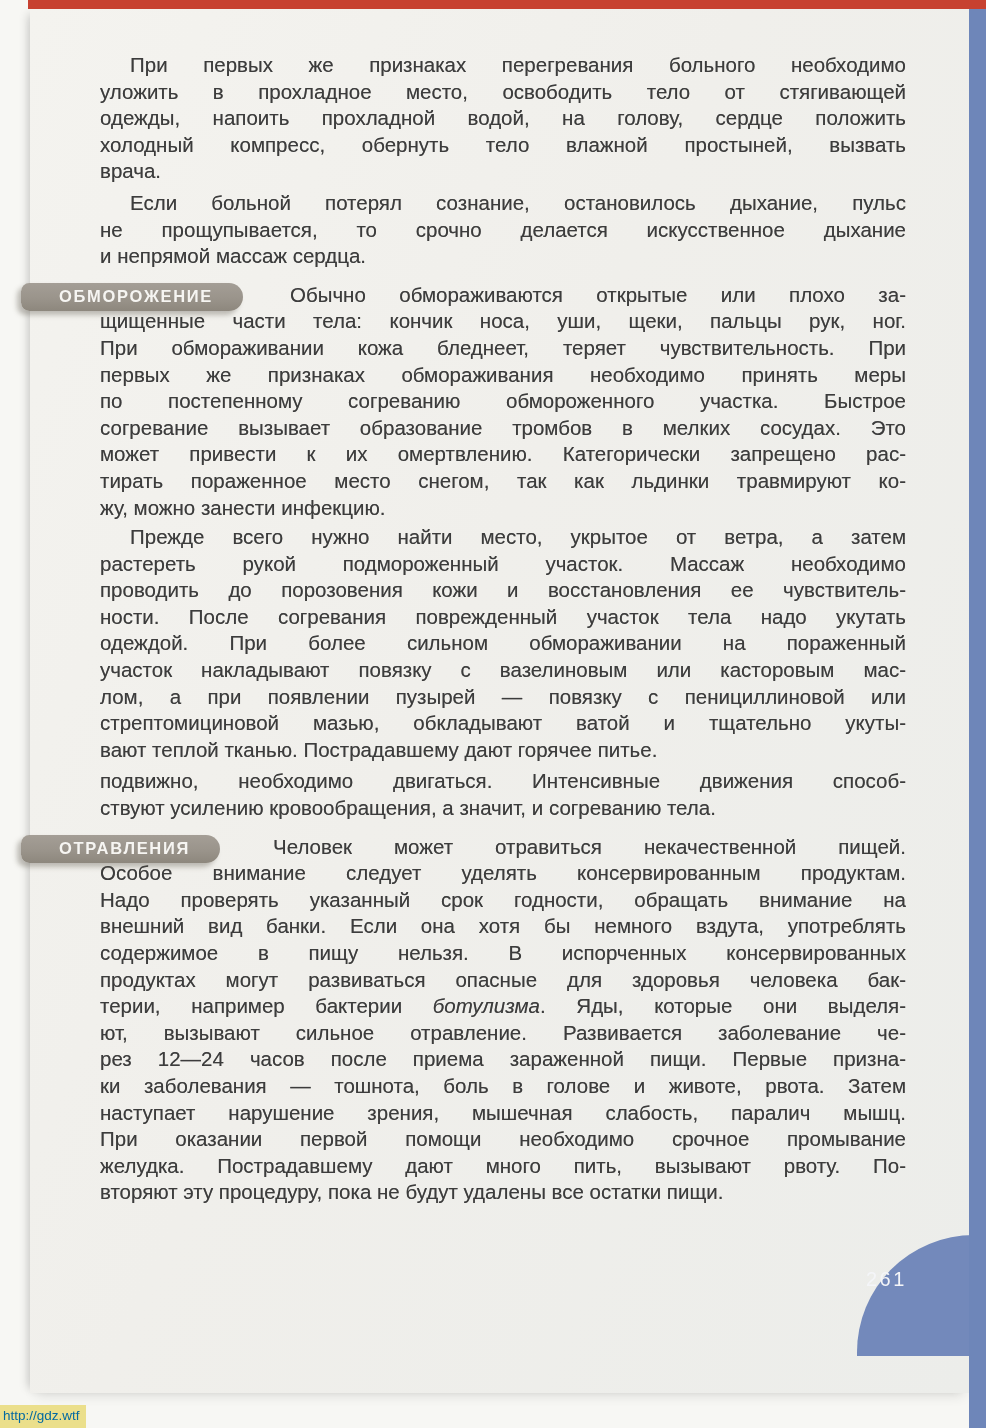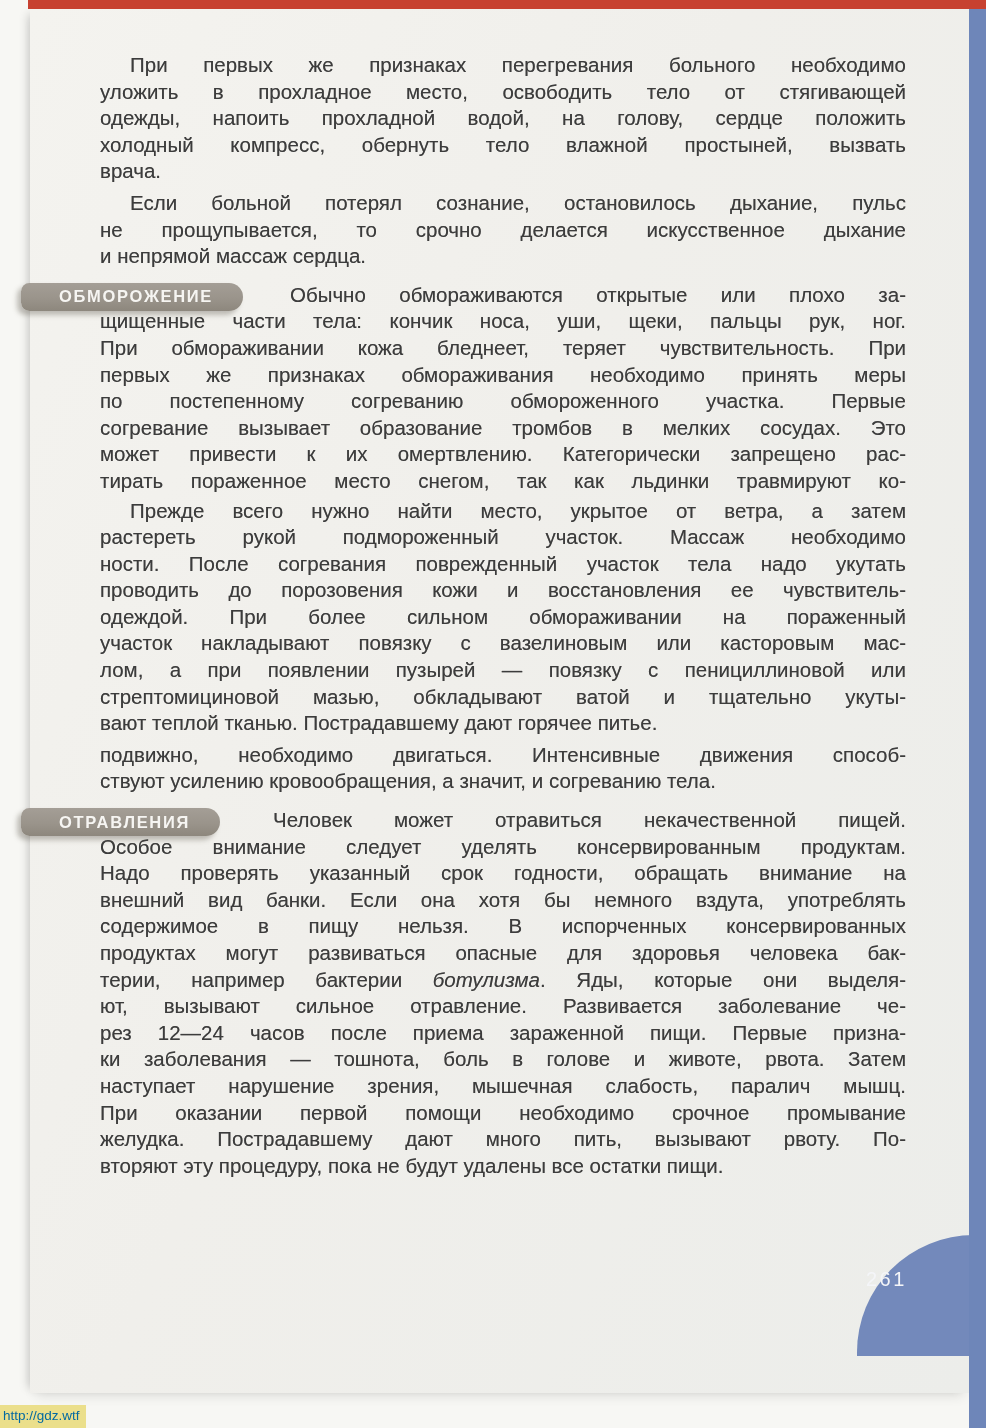--- a/index.html
+++ b/index.html
@@ -86,30 +86,31 @@
       <div class="line first">Если больной потерял сознание, остановилось дыхание, пульс</div>
       <div class="line">не прощупывается, то срочно делается искусственное дыхание</div>
       <div class="line last">и непрямой массаж сердца.</div>
     </div>
     <div class="block section s1">
       <span class="badge">ОБМОРОЖЕНИЕ</span>
       <div class="line first">Обычно обмораживаются открытые или плохо за-</div>
       <div class="line">щищенные части тела: кончик носа, уши, щеки, пальцы рук, ног.</div>
       <div class="line">При обмораживании кожа бледнеет, теряет чувствительность. При</div>
       <div class="line">первых же признаках обмораживания необходимо принять меры</div>
-      <div class="line">по постепенному согреванию обмороженного участка. Первые</div>
+      <div class="line">по постепенному согреванию обмороженного участка. Быстрое</div>
       <div class="line">согревание вызывает образование тромбов в мелких сосудах. Это</div>
       <div class="line">может привести к их омертвлению. Категорически запрещено рас-</div>
       <div class="line">тирать пораженное место снегом, так как льдинки травмируют ко-</div>
+      <div class="line last">жу, можно занести инфекцию.</div>
     </div>
     <div class="block para">
       <div class="line first">Прежде всего нужно найти место, укрытое от ветра, а затем</div>
       <div class="line">растереть рукой подмороженный участок. Массаж необходимо</div>
+      <div class="line">проводить до порозовения кожи и восстановления ее чувствитель-</div>
       <div class="line">ности. После согревания поврежденный участок тела надо укутать</div>
-      <div class="line">проводить до порозовения кожи и восстановления ее чувствитель-</div>
       <div class="line">одеждой. При более сильном обмораживании на пораженный</div>
       <div class="line">участок накладывают повязку с вазелиновым или касторовым мас-</div>
       <div class="line">лом, а при появлении пузырей — повязку с пенициллиновой или</div>
       <div class="line">стрептомициновой мазью, обкладывают ватой и тщательно укуты-</div>
       <div class="line last">вают теплой тканью. Пострадавшему дают горячее питье.</div>
     </div>
     <div class="block para">
       <div class="line">подвижно, необходимо двигаться. Интенсивные движения способ-</div>
       <div class="line last">ствуют усилению кровообращения, а значит, и согреванию тела.</div>
     </div>

